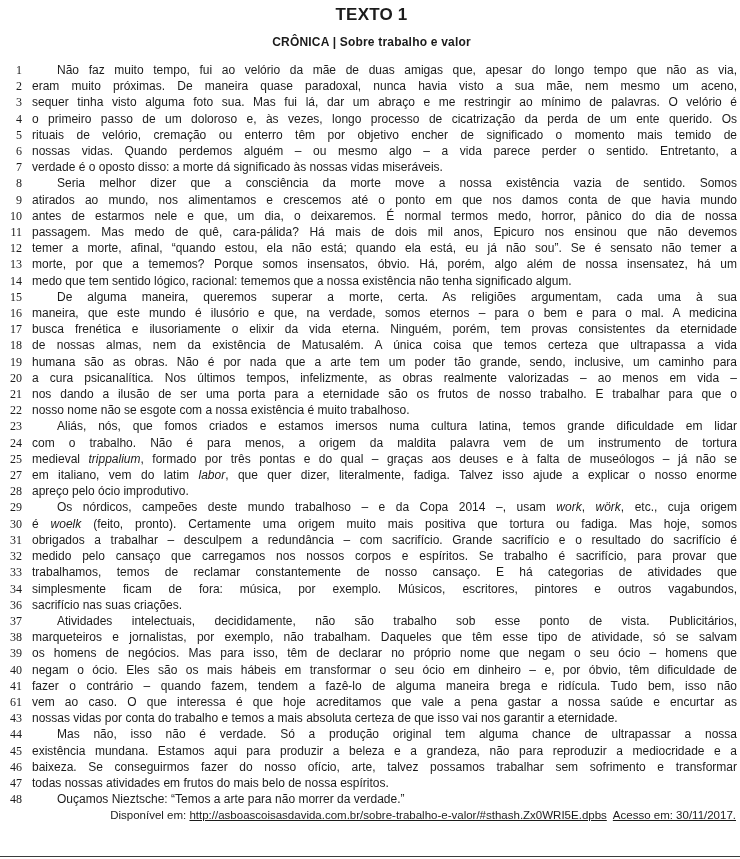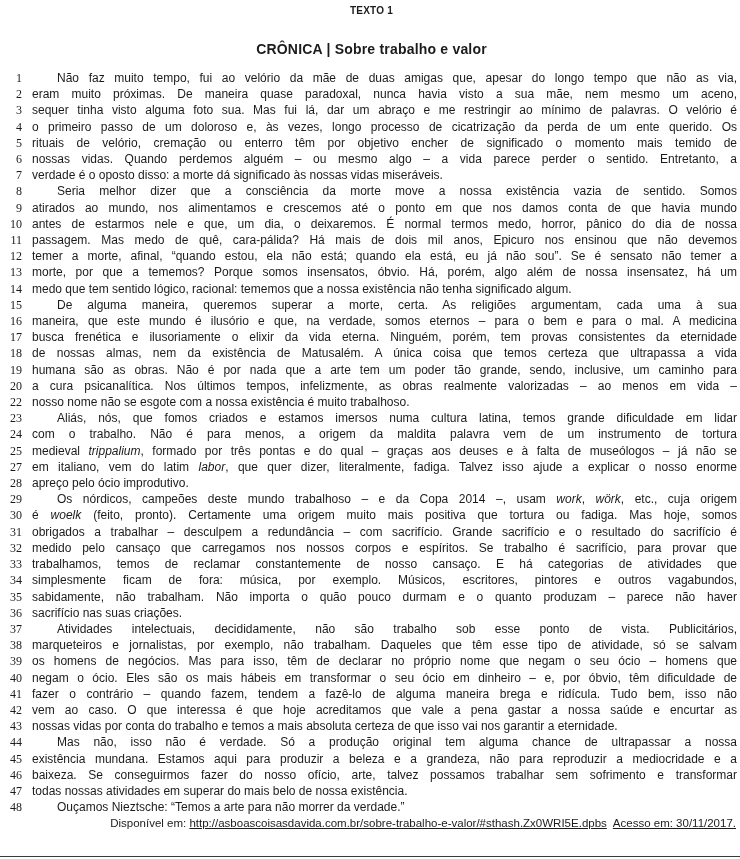--- a/index.html
+++ b/index.html
@@ -9,30 +9,30 @@
     height: 859px;
     box-sizing: border-box;
     padding: 3px 3px 0 6px;
     background: #ffffff;
     color: #1b1b1b;
     font-family: "Liberation Sans", sans-serif;
     overflow: hidden;
   }
   .title {
     text-align: center;
-    font-size: 10px;
+    font-size: 17px;
     font-weight: bold;
     margin-top: 2px;
     letter-spacing: 0.2px;
   }
   .subtitle {
     text-align: center;
-    font-size: 14px;
+    font-size: 12px;
     font-weight: bold;
-    margin-top: 25px;
+    margin-top: 10px;
     letter-spacing: 0.2px;
   }
   .text-body { margin-top: 13px; }
   .line {
     display: flex;
     align-items: baseline;
     font-size: 12px;
     line-height: 16.2px;
   }
   .num {
@@ -148,20 +148,24 @@
         <span class="txt"><span>de nossas almas, nem da existência de Matusalém. A única coisa que temos certeza que ultrapassa a vida</span></span>
       </div>
       <div class="line just">
         <span class="num">19</span>
         <span class="txt"><span>humana são as obras. Não é por nada que a arte tem um poder tão grande, sendo, inclusive, um caminho para</span></span>
       </div>
       <div class="line just">
         <span class="num">20</span>
         <span class="txt"><span>a cura psicanalítica. Nos últimos tempos, infelizmente, as obras realmente valorizadas – ao menos em vida –</span></span>
       </div>
+      <div class="line just">
+        <span class="num">21</span>
+        <span class="txt"><span>nos dando a ilusão de ser uma porta para a eternidade são os frutos de nosso trabalho. E trabalhar para que o</span></span>
+      </div>
       <div class="line">
         <span class="num">22</span>
         <span class="txt"><span>nosso nome não se esgote com a nossa existência é muito trabalhoso.</span></span>
       </div>
       <div class="line just indent">
         <span class="num">23</span>
         <span class="txt"><span>Aliás, nós, que fomos criados e estamos imersos numa cultura latina, temos grande dificuldade em lidar</span></span>
       </div>
       <div class="line just">
         <span class="num">24</span>
@@ -196,24 +200,20 @@
         <span class="txt"><span>medido pelo cansaço que carregamos nos nossos corpos e espíritos. Se trabalho é sacrifício, para provar que</span></span>
       </div>
       <div class="line just">
         <span class="num">33</span>
         <span class="txt"><span>trabalhamos, temos de reclamar constantemente de nosso cansaço. E há categorias de atividades que</span></span>
       </div>
       <div class="line just">
         <span class="num">34</span>
         <span class="txt"><span>simplesmente ficam de fora: música, por exemplo. Músicos, escritores, pintores e outros vagabundos,</span></span>
       </div>
-      <div class="line just">
-        <span class="num">35</span>
-        <span class="txt"><span>sabidamente, não trabalham. Não importa o quão pouco durmam e o quanto produzam – parece não haver</span></span>
-      </div>
       <div class="line">
         <span class="num">36</span>
         <span class="txt"><span>sacrifício nas suas criações.</span></span>
       </div>
       <div class="line just indent">
         <span class="num">37</span>
         <span class="txt"><span>Atividades intelectuais, decididamente, não são trabalho sob esse ponto de vista. Publicitários,</span></span>
       </div>
       <div class="line just">
         <span class="num">38</span>
@@ -225,42 +225,42 @@
       </div>
       <div class="line just">
         <span class="num">40</span>
         <span class="txt"><span>negam o ócio. Eles são os mais hábeis em transformar o seu ócio em dinheiro – e, por óbvio, têm dificuldade de</span></span>
       </div>
       <div class="line just">
         <span class="num">41</span>
         <span class="txt"><span>fazer o contrário – quando fazem, tendem a fazê-lo de alguma maneira brega e ridícula. Tudo bem, isso não</span></span>
       </div>
       <div class="line just">
-        <span class="num">42</span>
+        <span class="num">61</span>
         <span class="txt"><span>vem ao caso. O que interessa é que hoje acreditamos que vale a pena gastar a nossa saúde e encurtar as</span></span>
       </div>
       <div class="line">
         <span class="num">43</span>
         <span class="txt"><span>nossas vidas por conta do trabalho e temos a mais absoluta certeza de que isso vai nos garantir a eternidade.</span></span>
       </div>
       <div class="line just indent">
         <span class="num">44</span>
         <span class="txt"><span>Mas não, isso não é verdade. Só a produção original tem alguma chance de ultrapassar a nossa</span></span>
       </div>
       <div class="line just">
         <span class="num">45</span>
         <span class="txt"><span>existência mundana. Estamos aqui para produzir a beleza e a grandeza, não para reproduzir a mediocridade e a</span></span>
       </div>
       <div class="line just">
         <span class="num">46</span>
         <span class="txt"><span>baixeza. Se conseguirmos fazer do nosso ofício, arte, talvez possamos trabalhar sem sofrimento e transformar</span></span>
       </div>
       <div class="line">
         <span class="num">47</span>
-        <span class="txt"><span>todas nossas atividades em superar do mais belo de nossa existência.</span></span>
+        <span class="txt"><span>todas nossas atividades em frutos do mais belo de nossa espíritos.</span></span>
       </div>
       <div class="line indent">
         <span class="num">48</span>
         <span class="txt"><span>Ouçamos Nieztsche: “Temos a arte para não morrer da verdade.”</span></span>
       </div>
     </div>
 
   <div class="source"><span>Disponível em:</span> <span class="u">http://asboascoisasdavida.com.br/sobre-trabalho-e-valor/#sthash.Zx0WRI5E.dpbs</span><span class="gap"></span><span class="u">Acesso em: 30/11/2017.</span></div>
 
   <div class="bottom-rule"></div>

